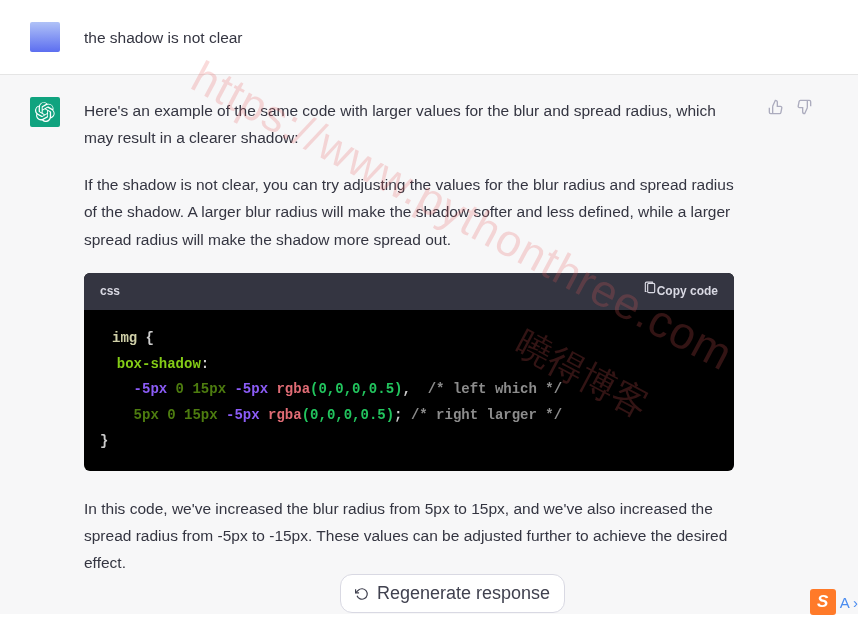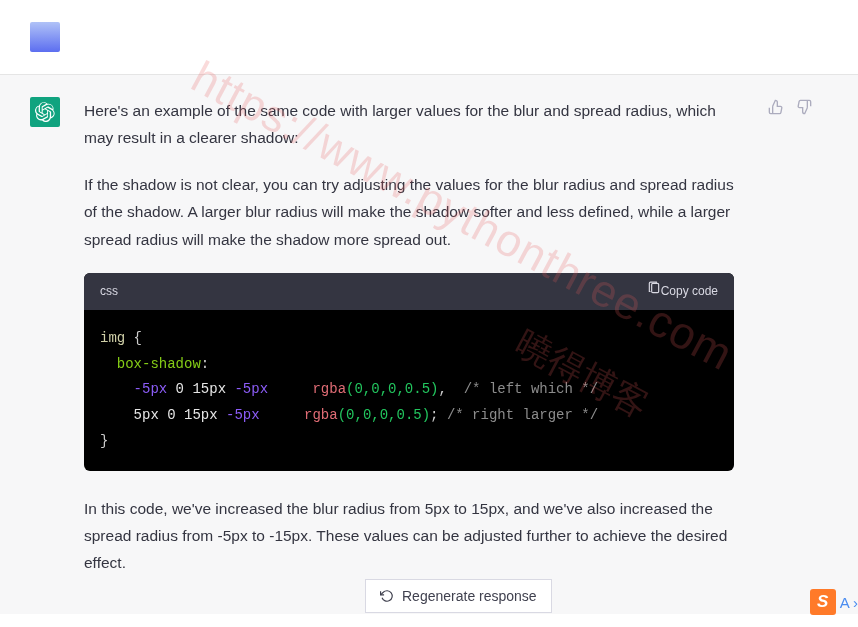--- a/index.html
+++ b/index.html
@@ -68,20 +68,21 @@
       color: #acacbe;
       cursor: pointer;
     }
     .fb-btn svg { width: 16px; height: 16px; stroke: currentColor; fill: none; stroke-width: 2; }
 
     .code-block {
       background: #000000;
       border-radius: 6px;
       overflow: hidden;
       margin-bottom: 24px;
+      font-weight: bold;
     }
     .code-header {
       background: #343541;
       display: flex;
       justify-content: space-between;
       align-items: center;
       padding: 8px 16px;
       font-size: 12px;
       color: #d9d9e3;
     }
@@ -93,44 +94,43 @@
     }
     .copy-btn svg { width: 14px; height: 14px; stroke: currentColor; fill: none; stroke-width: 2; }
     .code-body {
       padding: 16px;
       font-family: "Consolas", "Courier New", monospace;
       font-size: 14px;
       line-height: 1.85;
       color: #fff;
       white-space: pre;
     }
-    .tok-sel { color: #d0d0a8; }
+    .tok-sel { color: #d0d0a8; margin-left: 12px; }
     .tok-prop { color: #84cc16; }
     .tok-neg { color: #8b5cf6; }
-    .tok-pos { color: #e5e5e5; }
-    .tok-func { color: #e06c75; margin-left: 36px; }
+    .tok-pos { color: #4d7c0f; }
+    .tok-func { color: #e06c75; }
     .tok-args { color: #22c55e; }
     .tok-comment { color: #8c8c8c; }
     .tok-punc { color: #cccccc; }
 
     .regen-btn {
       position: absolute;
       bottom: 14px;
       left: 340px;
       background: #ffffff;
       border: 1px solid #d9d9e3;
-      border-radius: 0;
+      border-radius: 12px;
       padding: 8px 14px;
       display: flex;
       align-items: center;
       gap: 8px;
-      font-size: 14px;
+      font-size: 18px;
       color: #40414f;
       cursor: pointer;
-      margin-left: 25px;
     }
     .regen-btn svg { width: 14px; height: 14px; stroke: currentColor; fill: none; stroke-width: 2; }
 
     .watermark {
       position: absolute;
       top: 190px;
       left: 160px;
       transform: rotate(28deg);
       font-size: 45px;
       color: rgba(230, 90, 90, 0.22);
@@ -176,20 +176,21 @@
       font-weight: 500;
     }
   </style>
 </head>
 <body>
 
 <div class="message-block user-block">
   <div class="avatar-col">
     <div class="user-avatar"></div>
   </div>
+  <div class="content-col user-text">the shadow is not  clear</div>
   <div class="actions-col"></div>
 </div>
 
 <div class="message-block assistant-block">
   <div class="avatar-col">
     <div class="bot-avatar">
       <svg viewBox="0 0 41 41">
           <path d="M37.5 16.8c.9-2.7.6-5.7-.9-8.1-2.2-3.9-6.7-5.9-11-4.9C23.7 1.6 20.8.3 17.8.5c-4.5.2-8.4 3.1-9.8 7.4-2.8.6-5.2 2.3-6.6 4.8-2.3 3.9-1.8 8.8 1.3 12.1-.9 2.7-.6 5.7.9 8.1 2.2 3.9 6.7 5.9 11 4.9 1.9 2.2 4.8 3.5 7.8 3.3 4.5-.2 8.4-3.1 9.8-7.4 2.8-.6 5.2-2.3 6.6-4.8 2.3-3.9 1.8-8.8-1.3-12.1zM22.4 38.4c-1.9.1-3.7-.6-5.1-1.8l.2-.1 8.5-4.9c.4-.2.7-.7.7-1.2V18.4l3.6 2.1v9.9c0 4.3-3.5 7.9-7.8 8zm-16.9-7.2c-.9-1.6-1.3-3.6-.9-5.4l.2.1 8.5 4.9c.4.2 1 .2 1.4 0l10.4-6V29l-8.6 5c-3.8 2.1-8.6.9-10.9-2.8zm-2.2-18.3c.9-1.6 2.4-2.9 4.2-3.5v10.1c0 .5.3.9.7 1.2l10.4 6-3.6 2.1-8.5-4.9c-3.8-2.2-5.1-7-3.1-10.9zm29.3 6.8l-10.4-6 3.6-2.1 8.5 4.9c3.8 2.2 5.1 7 3 10.9-.9 1.6-2.4 2.9-4.2 3.5V20.9c0-.5-.3-.9-.7-1.2zm3.6-5.4l-.2-.1-8.5-4.9c-.4-.2-1-.2-1.4 0l-10.4 6V11l8.6-5c3.8-2.2 8.6-.9 10.9 2.8.9 1.6 1.3 3.6.9 5.4zm-22.5 7.4l-3.6-2.1v-9.9c0-4.4 3.6-7.9 7.9-8 1.9 0 3.7.6 5.1 1.8l-.2.1-8.5 4.9c-.4.2-.7.7-.7 1.2v12zm2-4.2l4.6-2.7 4.6 2.7v5.3l-4.6 2.7-4.6-2.7v-5.3z"></path>
         </svg>
     </div>

